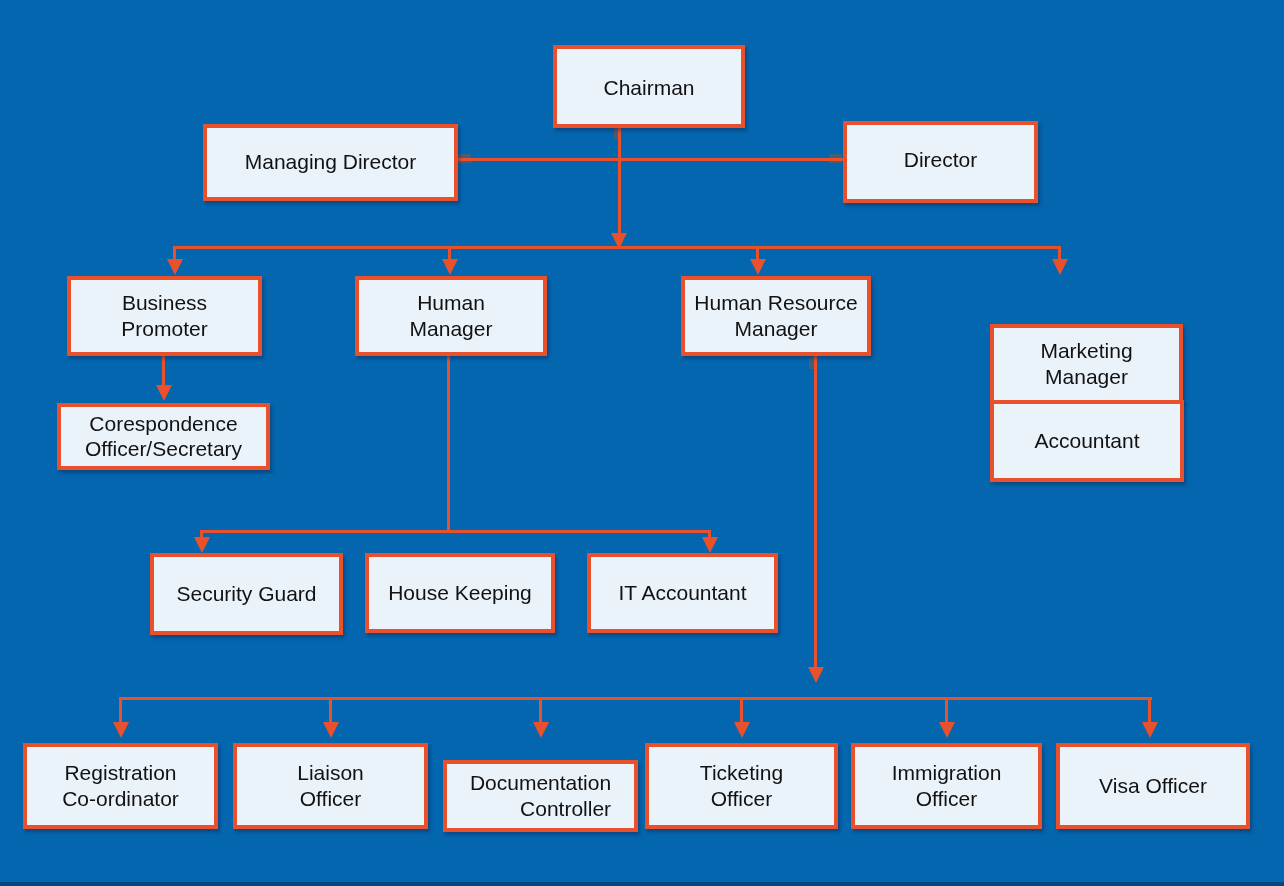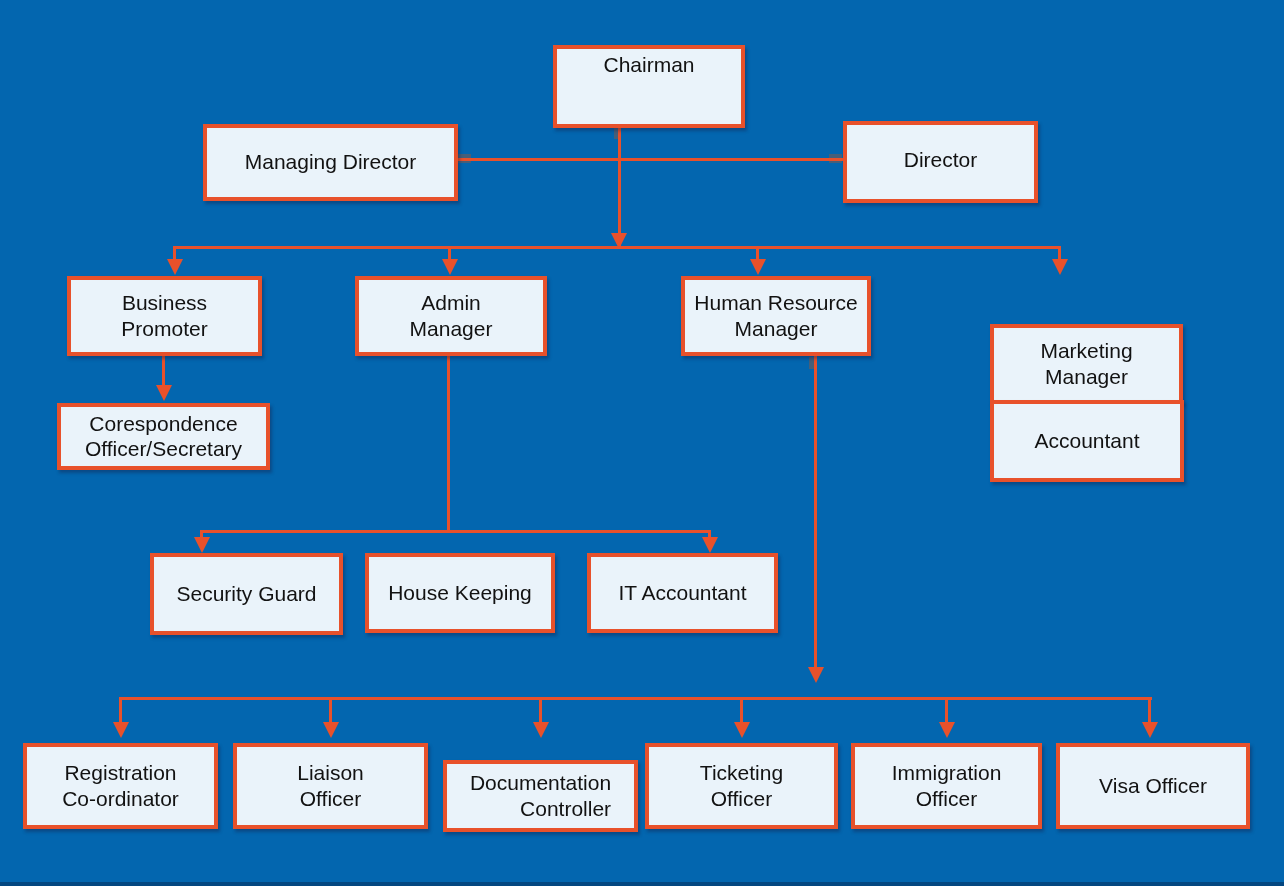--- a/index.html
+++ b/index.html
@@ -20,21 +20,21 @@
     display:flex;align-items:center;justify-content:center;
     text-align:center;
     z-index:2;
   }
   .node .lbl{
     font-size:21px;
     line-height:1.26;
     color:#121212;
     white-space:pre-line;
   }
-  #n-chairman   {left:553px;top:45px; width:192px;height:83px;align-items:flex-start;padding-top:3px;}
+  #n-chairman   {left:553px;top:45px; width:192px;height:83px;align-items:flex-start;padding-top:26px;}
   #n-md         {left:203px;top:124px;width:255px;height:77px;}
   #n-director   {left:843px;top:121px;width:195px;height:82px;align-items:flex-start;padding-top:22px;}
   #n-bp         {left:67px; top:276px;width:195px;height:80px;}
   #n-admin      {left:355px;top:276px;width:192px;height:80px;}
   #n-hr         {left:681px;top:276px;width:190px;height:80px;}
   #n-marketing  {left:990px;top:276px;width:193px;height:80px;margin-top:48px;}
   #n-corr       {left:57px; top:403px;width:213px;height:67px;}
   #n-corr .lbl  {line-height:1.18;}
   #n-accountant {left:990px;top:400px;width:194px;height:82px;}
   #n-sg         {left:150px;top:553px;width:193px;height:82px;}
@@ -119,21 +119,21 @@
     <span class="lbl">Managing Director</span>
   </div>
   <div class="node" id="n-director">
     <span class="lbl">Director</span>
   </div>
   <div class="node" id="n-bp">
     <span class="lbl">Business
 Promoter</span>
   </div>
   <div class="node" id="n-admin">
-    <span class="lbl">Admin
+    <span class="lbl">Human
 Manager</span>
   </div>
   <div class="node" id="n-hr">
     <span class="lbl">Human Resource
 Manager</span>
   </div>
   <div class="node" id="n-marketing">
     <span class="lbl">Marketing
 Manager</span>
   </div>

